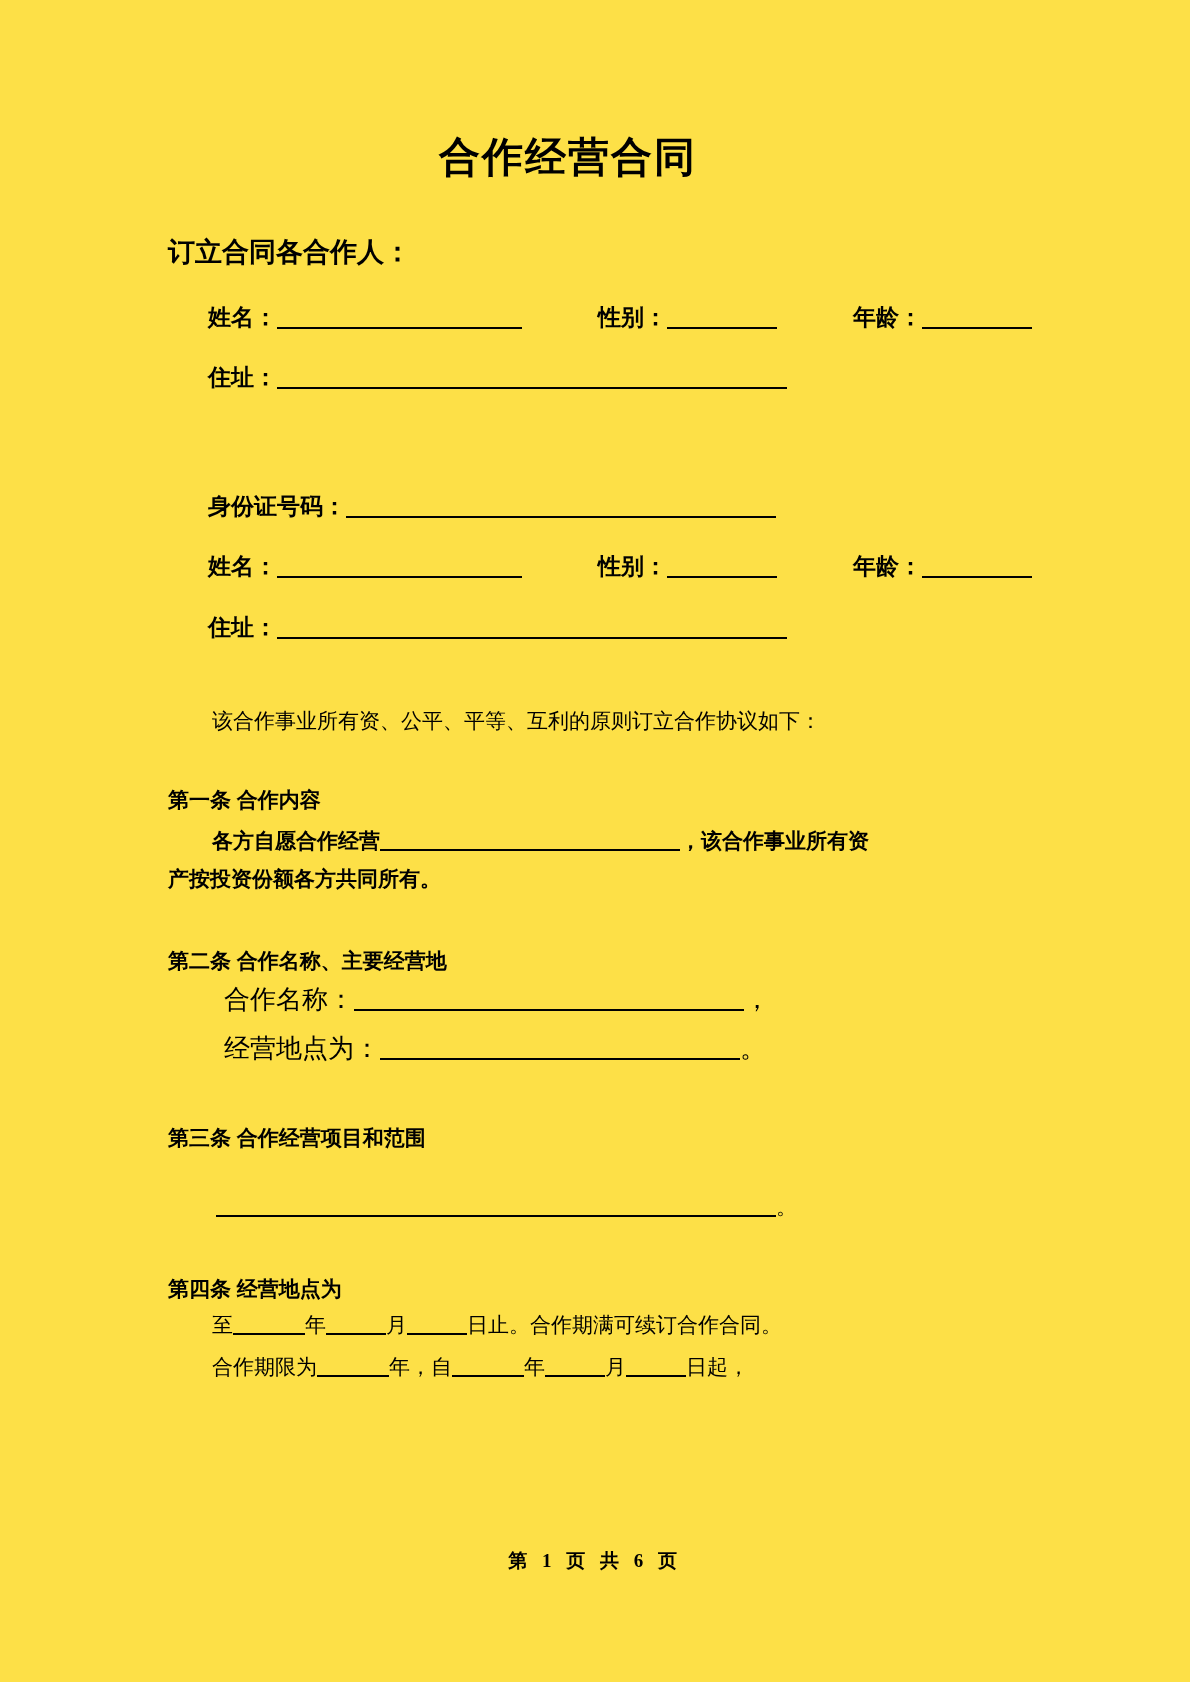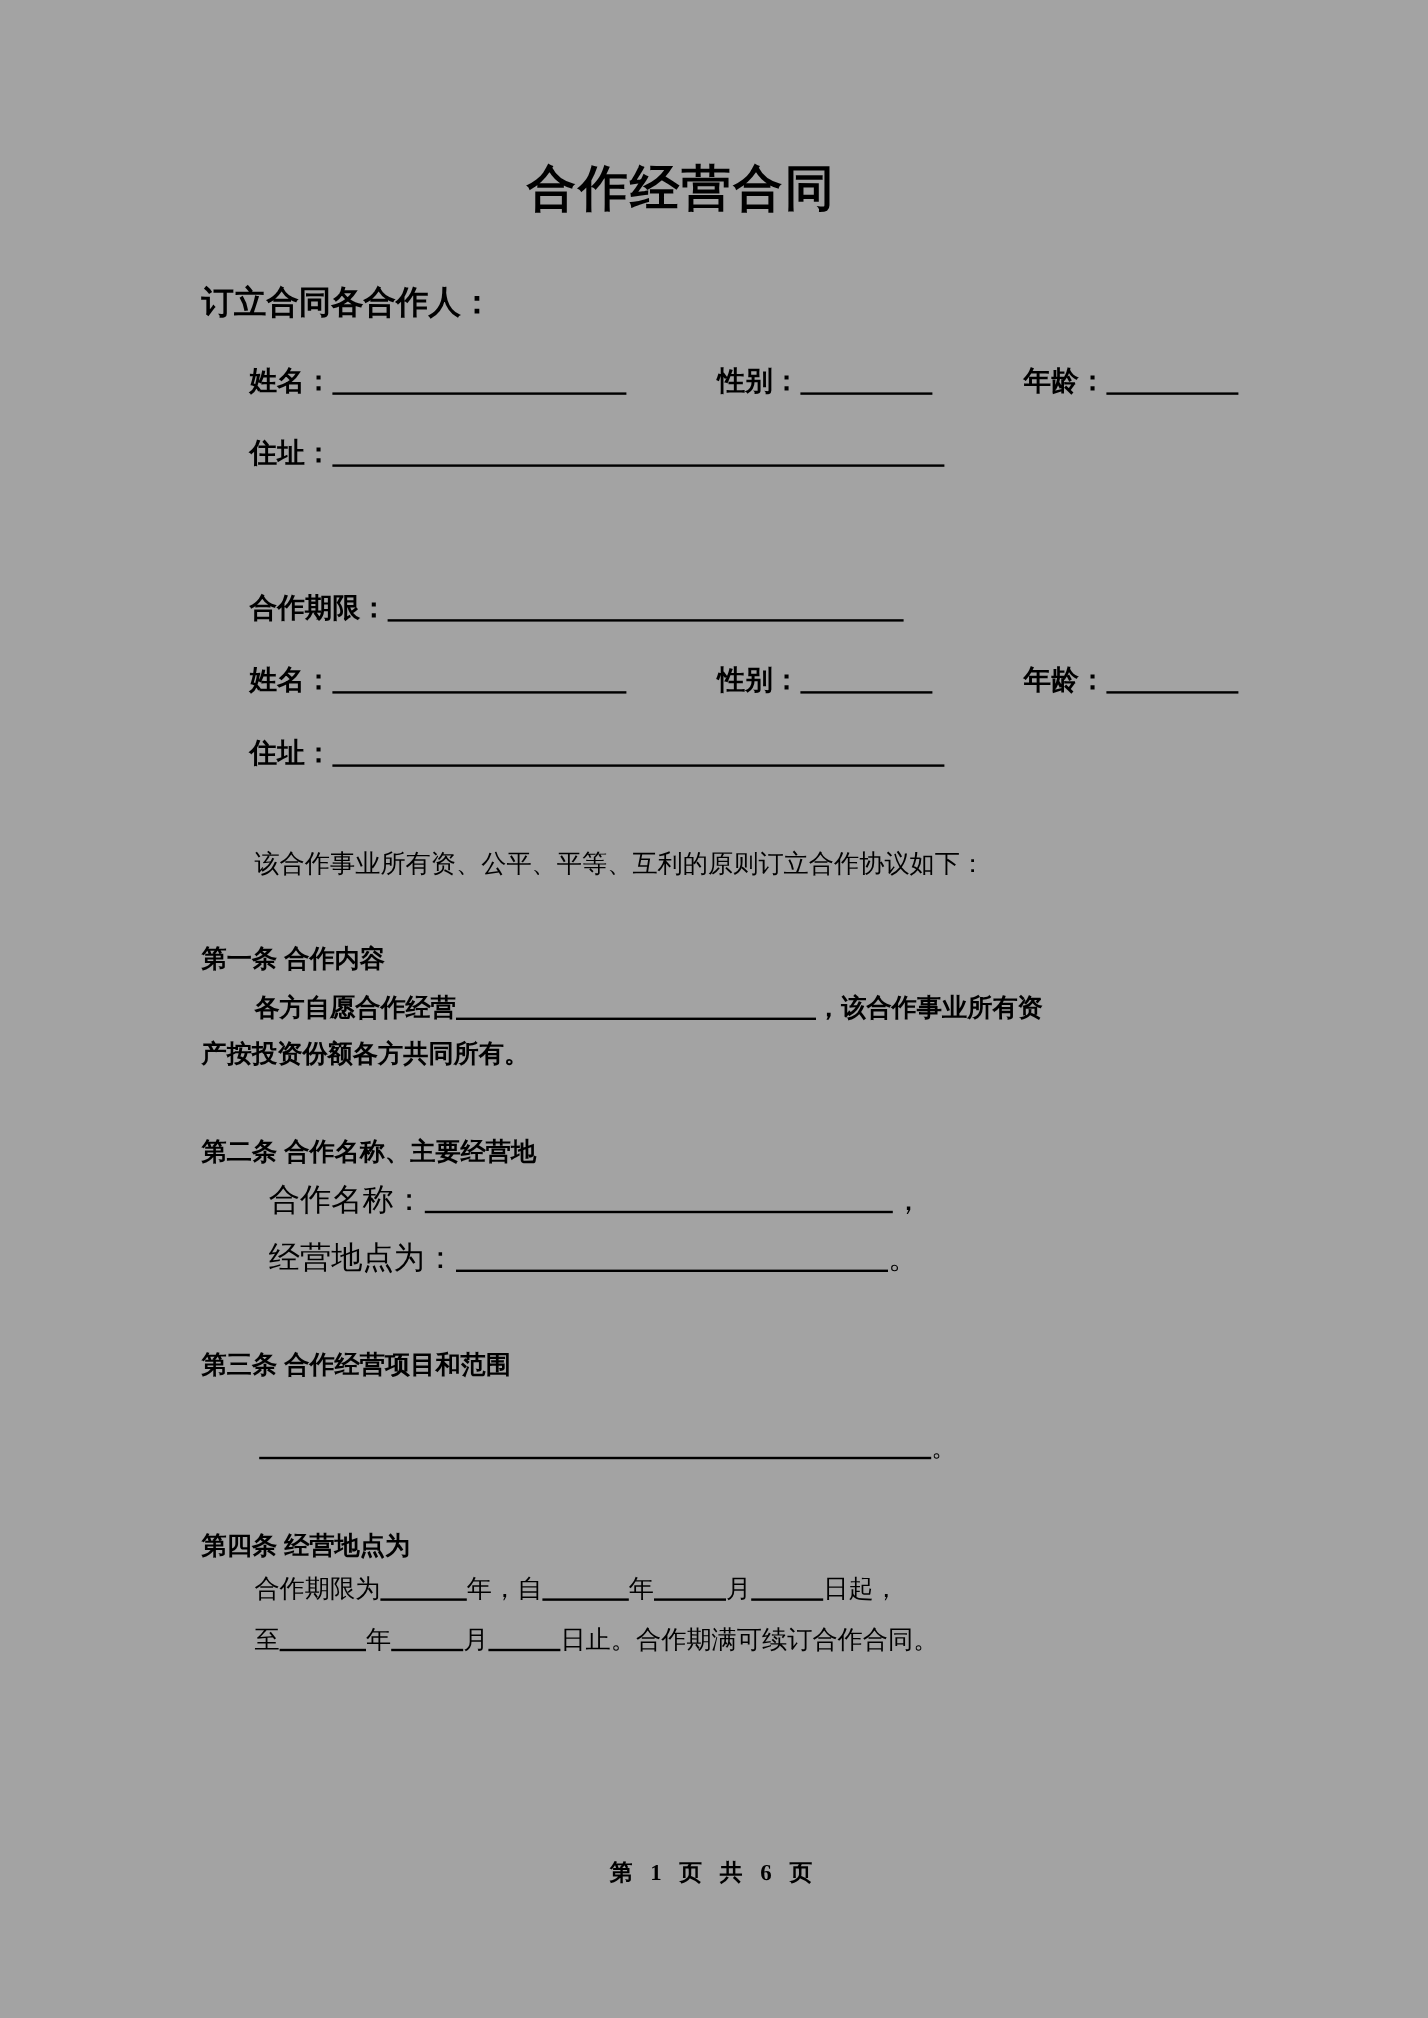--- a/index.html
+++ b/index.html
@@ -9,21 +9,21 @@
     background: #ffffff;
   }
   body {
     font-family: "Liberation Sans", "DejaVu Sans", sans-serif;
     color: #000000;
   }
   .page {
     position: relative;
     width: 1190px;
     height: 1682px;
-    background: #a3a3a3;
+    background: #fde047;
     box-sizing: border-box;
     padding: 0;
     overflow: hidden;
   }
   .content {
     position: absolute;
     left: 168px;
     top: 0;
     width: 800px;
   }
@@ -164,21 +164,21 @@
       <span class="field-label">姓名：</span><span class="blank blank-name"></span><span class="field-label">性别：</span><span class="blank blank-gender"></span><span class="field-label">年龄：</span><span class="blank blank-age"></span>
     </div>
 
     <div class="form-row tight">
       <span class="field-label">住址：</span><span class="blank blank-addr"></span>
     </div>
 
     <div class="spacer-block"></div>
 
     <div class="form-row">
-      <span class="field-label">合作期限：</span><span class="blank blank-id"></span>
+      <span class="field-label">身份证号码：</span><span class="blank blank-id"></span>
     </div>
 
     <div class="form-row tight">
       <span class="field-label">姓名：</span><span class="blank blank-name"></span><span class="field-label">性别：</span><span class="blank blank-gender"></span><span class="field-label">年龄：</span><span class="blank blank-age"></span>
     </div>
 
     <div class="form-row tight">
       <span class="field-label">住址：</span><span class="blank blank-addr"></span>
     </div>
 
@@ -198,23 +198,23 @@
       <span>经营地点为：</span><span class="inline-blank b-coopplace"></span><span>。</span>
     </div>
 
     <div class="article-title">第三条  合作经营项目和范围</div>
     <div class="scope-line">
       <span class="inline-blank b-scope"></span><span>。</span>
     </div>
 
     <div class="article-title">第四条  经营地点为</div>
     <div class="term-line">
+      <span>至</span><span class="inline-blank b-short"></span><span>年</span><span class="inline-blank b-shorter"></span><span>月</span><span class="inline-blank b-shorter"></span><span>日止。合作期满可续订合作合同。</span>
+    </div>
+    <div class="term-line">
       <span>合作期限为</span><span class="inline-blank b-short"></span><span>年，自</span><span class="inline-blank b-short"></span><span>年</span><span class="inline-blank b-shorter"></span><span>月</span><span class="inline-blank b-shorter"></span><span>日起，</span>
     </div>
-    <div class="term-line">
-      <span>至</span><span class="inline-blank b-short"></span><span>年</span><span class="inline-blank b-shorter"></span><span>月</span><span class="inline-blank b-shorter"></span><span>日止。合作期满可续订合作合同。</span>
-    </div>
 
   </div>
 
   <div class="footer">第 1 页 共 6 页</div>
 
 </div>
 
 </body></html>

